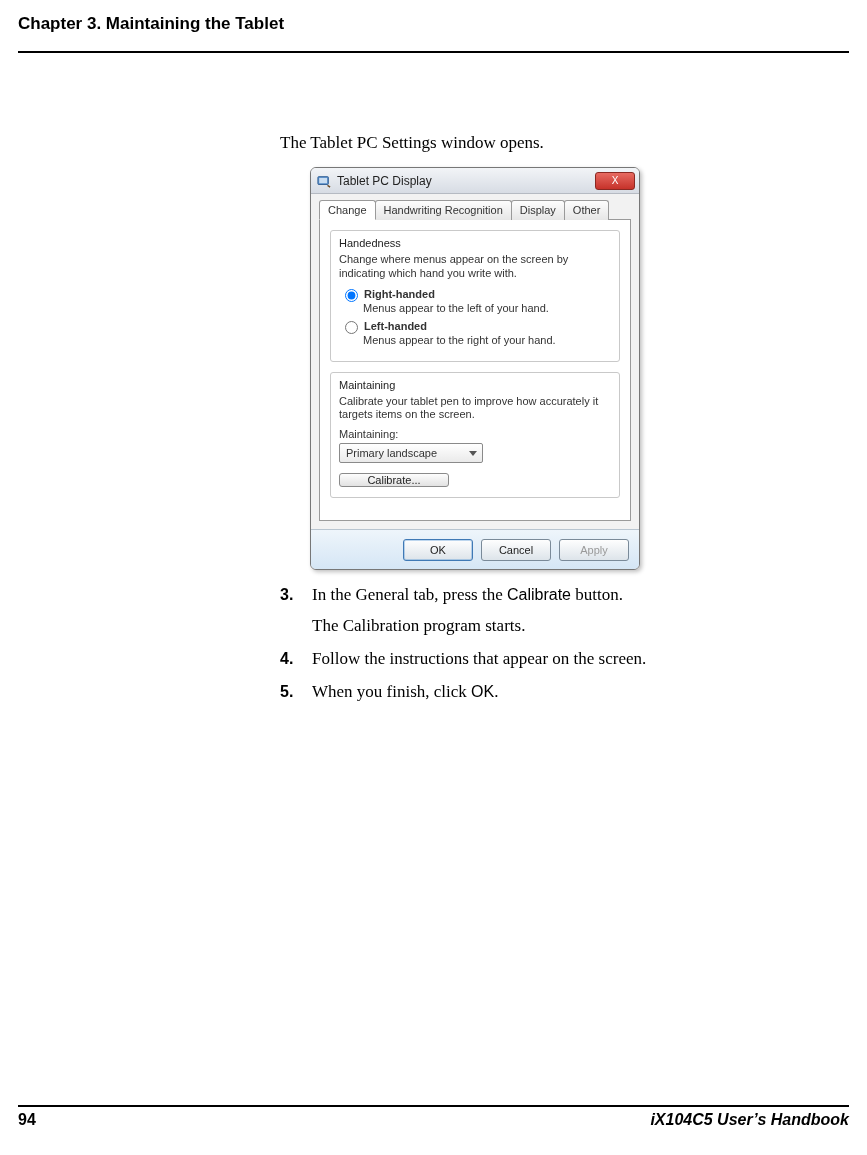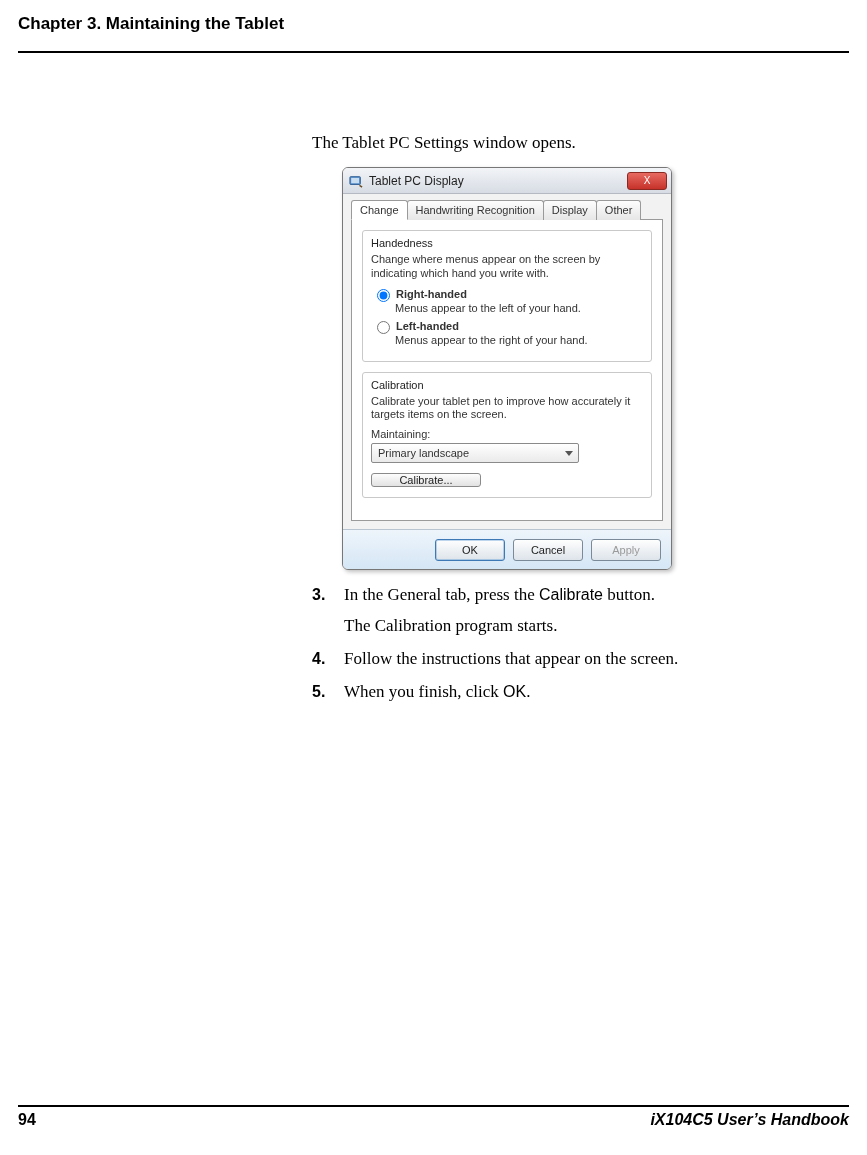--- a/index.html
+++ b/index.html
@@ -25,21 +25,20 @@
       font-style: italic;
       font-size: 17px;
     }
     .hr-top {
       border: none;
       border-top: 2px solid #000;
       margin: 2px 18px 0 18px;
     }
     .content {
       padding: 80px 80px 0 280px;
-      margin-left: 32px;
     }
     .intro-text {
       font-size: 17px;
       margin-bottom: 14px;
     }
 
     
     .dialog {
       width: 330px;
       border: 1px solid #777;
@@ -138,21 +137,21 @@
       font-size: 11px;
       color: #333;
       margin: 0 0 5px 24px;
     }
     .field-label {
       font-size: 11px;
       color: #333;
       margin: 6px 0 3px 0;
     }
     .select {
-      width: 208px;
+      width: 144px;
       height: 20px;
       border: 1px solid #8a8a8a;
       border-radius: 2px;
       background: linear-gradient(#fff,#eaeaea);
       font-size: 11px;
       padding: 0 18px 0 6px;
       display: flex;
       align-items: center;
       position: relative;
       color: #333;
@@ -285,21 +284,21 @@
             <span class="radio-label">Right-handed</span>
           </div>
           <div class="radio-sub">Menus appear to the left of your hand.</div>
           <div class="radio-row">
             <input type="radio" style="">
             <span class="radio-label">Left-handed</span>
           </div>
           <div class="radio-sub">Menus appear to the right of your hand.</div>
         </div>
         <div class="groupbox">
-          <div class="gb-title">Calibration</div>
+          <div class="gb-title">Maintaining</div>
           <div class="gb-desc">Calibrate your tablet pen to improve how accurately it targets items on the screen.</div>
           <div class="field-label">Maintaining:</div>
           <div class="select">
             <span>Primary landscape</span>
           </div>
           <div class="small-btn">Calibrate...</div>
         </div>
       </div>
     </div>
     <div class="dialog-footer">

